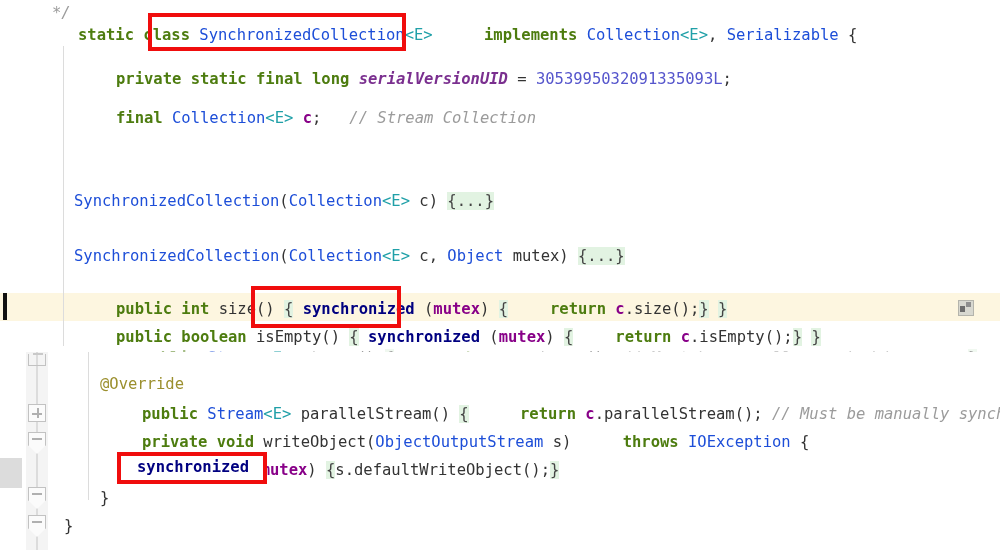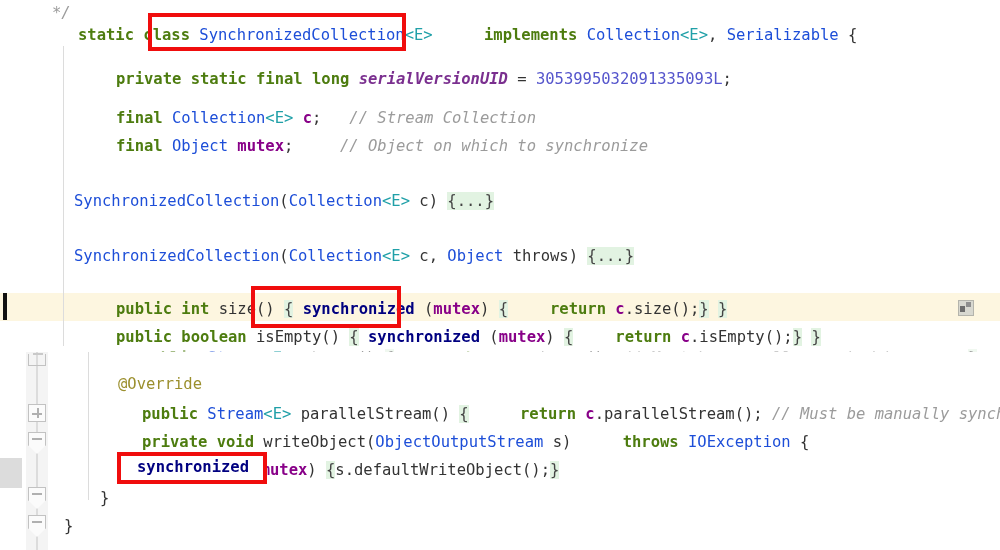--- a/index.html
+++ b/index.html
@@ -134,40 +134,39 @@
     <div class="indent-guide" style="left:63px;top:46px;height:300px;"></div>
 
     <div class="code-line" style="top:0px;"><span class="pad" style="width:52px"></span><span class="cmt">*/</span></div>
 
     <div class="code-line" style="top:22px;"><span class="pad" style="width:36px"></span><span class="kw">static class </span><span class="type">SynchronizedCollection</span><span class="gen">&lt;E&gt;</span><span class="plain"> </span><span class="kw">implements</span><span class="plain"> </span><span class="type">Collection</span><span class="gen">&lt;E&gt;</span><span class="plain">, </span><span class="type">Serializable</span><span class="plain"> {</span></div>
 
     <div class="code-line" style="top:66px;"><span class="pad" style="width:74px"></span><span class="kw">private static final long </span><span class="fldi">serialVersionUID</span><span class="plain"> = </span><span class="num">3053995032091335093L</span><span class="plain">;</span></div>
 
     <div class="code-line" style="top:105px;"><span class="pad" style="width:74px"></span><span class="kw">final </span><span class="type">Collection</span><span class="gen">&lt;E&gt;</span><span class="plain"> </span><span class="fld">c</span><span class="plain">;   </span><span class="cmt">// Stream Collection</span></div>
 
-    <div class="code-line" style="top:133px;"><span class="pad" style="width:74px"></span><span class="kw">final </span><span class="type">Object</span><span class="plain"> </span><span class="fld">mutex</span><span class="plain">;     </span><span class="cmt">// Object on which to synchronize</span></div>
 
     <div class="code-line" style="top:188px;"><span class="pad" style="width:74px"></span><span class="type">SynchronizedCollection</span><span class="plain">(</span><span class="type">Collection</span><span class="gen">&lt;E&gt;</span><span class="plain"> c) </span><span class="fold">{...}</span></div>
 
-    <div class="code-line" style="top:243px;"><span class="pad" style="width:74px"></span><span class="type">SynchronizedCollection</span><span class="plain">(</span><span class="type">Collection</span><span class="gen">&lt;E&gt;</span><span class="plain"> c, </span><span class="type">Object</span><span class="plain"> throws) </span><span class="fold">{...}</span></div>
+    <div class="code-line" style="top:243px;"><span class="pad" style="width:74px"></span><span class="type">SynchronizedCollection</span><span class="plain">(</span><span class="type">Collection</span><span class="gen">&lt;E&gt;</span><span class="plain"> c, </span><span class="type">Object</span><span class="plain"> mutex) </span><span class="fold">{...}</span></div>
 
     <div class="code-line" style="top:297px;line-height:24px;"><span class="pad" style="width:74px"></span><span class="kw">public int </span><span class="id">size</span><span class="plain">() </span><span class="fold">{</span><span class="plain"> </span><span class="syncd">synchronized</span><span class="plain"> (</span><span class="fld">mutex</span><span class="plain">) </span><span class="fold">{</span><span class="kw">return</span><span class="plain"> </span><span class="fld">c</span><span class="plain">.size();</span><span class="fold">}</span><span class="plain"> </span><span class="fold">}</span></div>
 
     <div class="code-line" style="top:325px;line-height:24px;"><span class="pad" style="width:74px"></span><span class="kw">public boolean </span><span class="id">isEmpty</span><span class="plain">() </span><span class="fold">{</span><span class="plain"> </span><span class="syncd">synchronized</span><span class="plain"> (</span><span class="fld">mutex</span><span class="plain">) </span><span class="fold">{</span><span class="kw">return</span><span class="plain"> </span><span class="fld">c</span><span class="plain">.isEmpty();</span><span class="fold">}</span><span class="plain"> </span><span class="fold">}</span></div>
 
     <div class="ghost-row" style="position:absolute;top:347px;opacity:.5;"><span class="pad" style="width:100px"></span><span class="kw">public </span><span class="type">Stream</span><span class="gen">&lt;E&gt;</span><span class="plain"> </span><span class="id">stream</span><span class="plain">() </span><span class="fold">{</span><span class="plain"> </span><span class="kw">return</span><span class="plain"> </span><span class="fld">c</span><span class="plain">.stream(); </span><span class="cmt">// Must be manually synched by user. </span><span class="fold">}</span></div>
   </div>
 
   <div class="overlay-panel">
 
     <div class="knock" style="left:0;top:13px;width:1000px;height:12px;"></div>
 
     <div class="indent-guide" style="left:88px;top:0px;height:148px;"></div>
 
-    <div class="code-line" style="top:20px;height:24px;line-height:24px;padding-left:18px;"><span class="pad" style="width:100px"></span><span class="ann">@Override</span></div>
+    <div class="code-line" style="top:20px;height:24px;line-height:24px;"><span class="pad" style="width:100px"></span><span class="ann">@Override</span></div>
 
     <div class="code-line" style="top:50px;height:24px;line-height:24px;"><span class="pad" style="width:100px"></span><span class="kw">public </span><span class="type">Stream</span><span class="gen">&lt;E&gt;</span><span class="plain"> </span><span class="id">parallelStream</span><span class="plain">() </span><span class="fold">{</span><span class="plain"> </span><span class="kw">return</span><span class="plain"> </span><span class="fld">c</span><span class="plain">.parallelStream(); </span><span class="cmt">// Must be manually synched by use</span></div>
 
     <div class="code-line" style="top:78px;height:24px;line-height:24px;"><span class="pad" style="width:100px"></span><span class="kw">private void </span><span class="id">writeObject</span><span class="plain">(</span><span class="type">ObjectOutputStream</span><span class="plain"> s) </span><span class="kw">throws</span><span class="plain"> </span><span class="type">IOException</span><span class="plain"> {</span></div>
 
     <div class="code-line" style="top:106px;height:24px;line-height:24px;"><span class="pad" style="width:130px"></span><span class="syncd">synchronized</span><span class="plain"> (</span><span class="fld">mutex</span><span class="plain">) </span><span class="fold">{</span><span class="plain">s.defaultWriteObject();</span><span class="fold">}</span></div>
 
     <div class="code-line" style="top:134px;height:24px;line-height:24px;"><span class="pad" style="width:100px"></span><span class="plain">}</span></div>
 
     <div class="code-line" style="top:162px;height:24px;line-height:24px;"><span class="pad" style="width:64px"></span><span class="plain">}</span></div>

